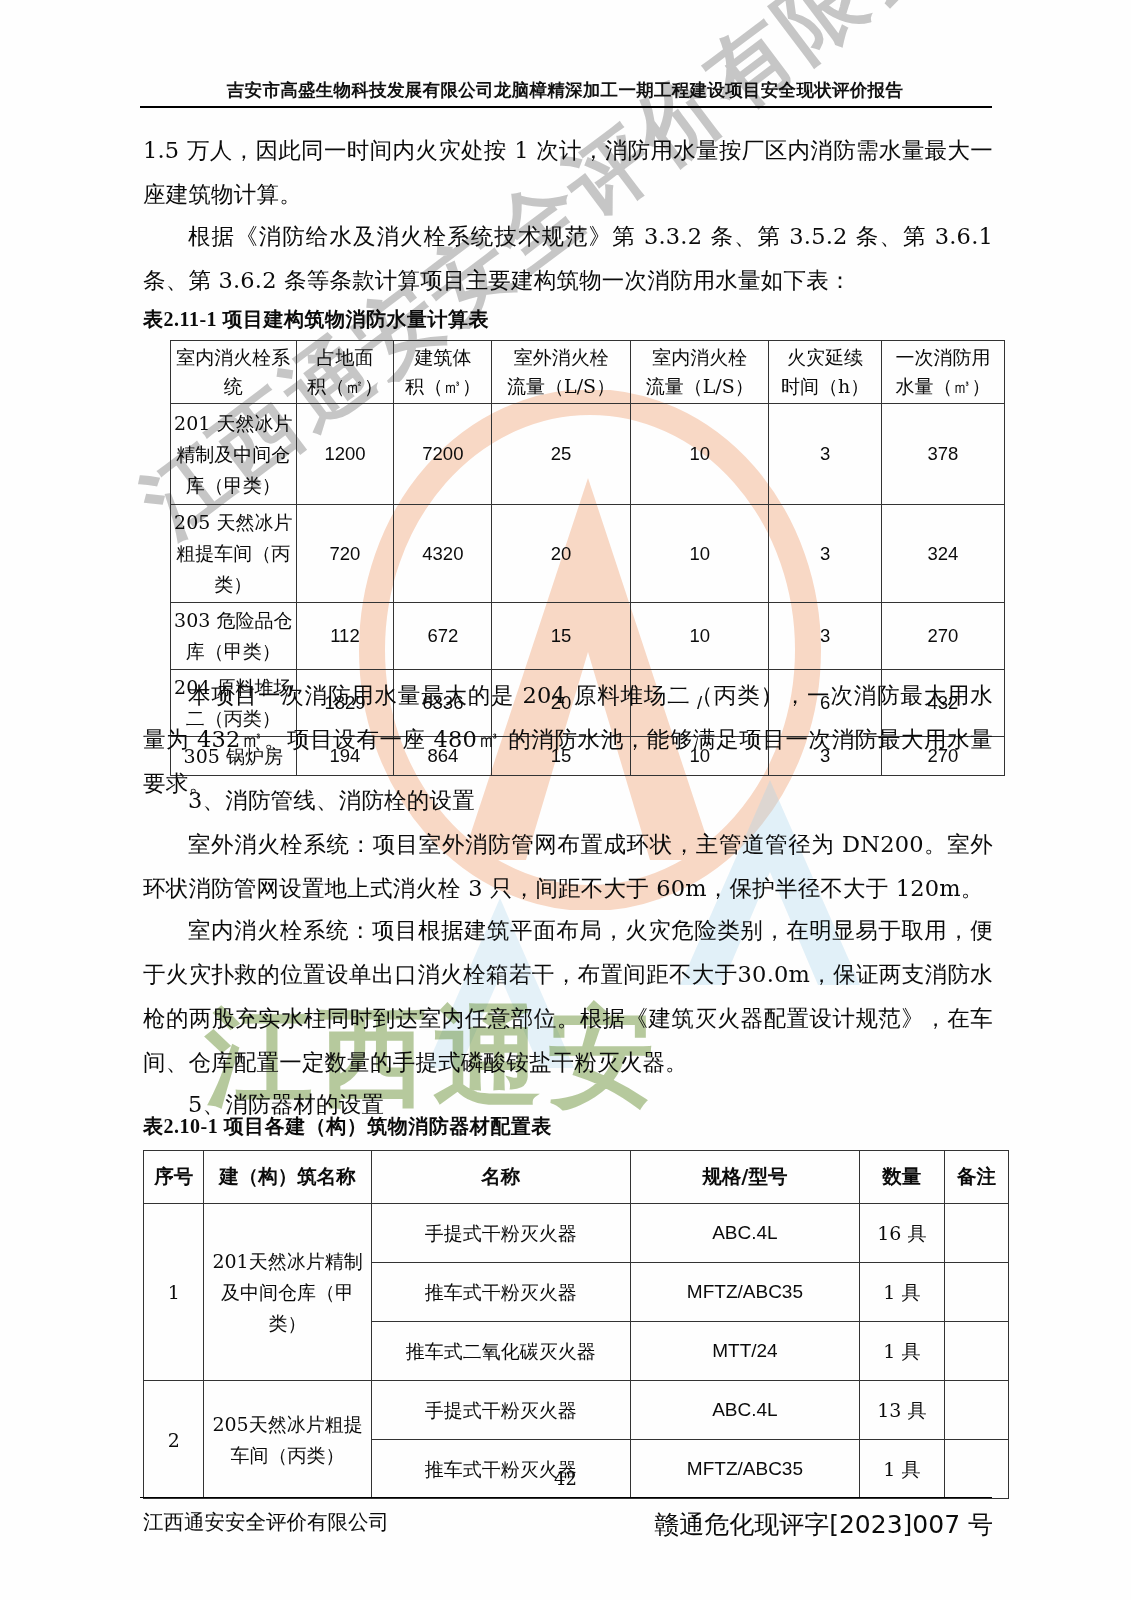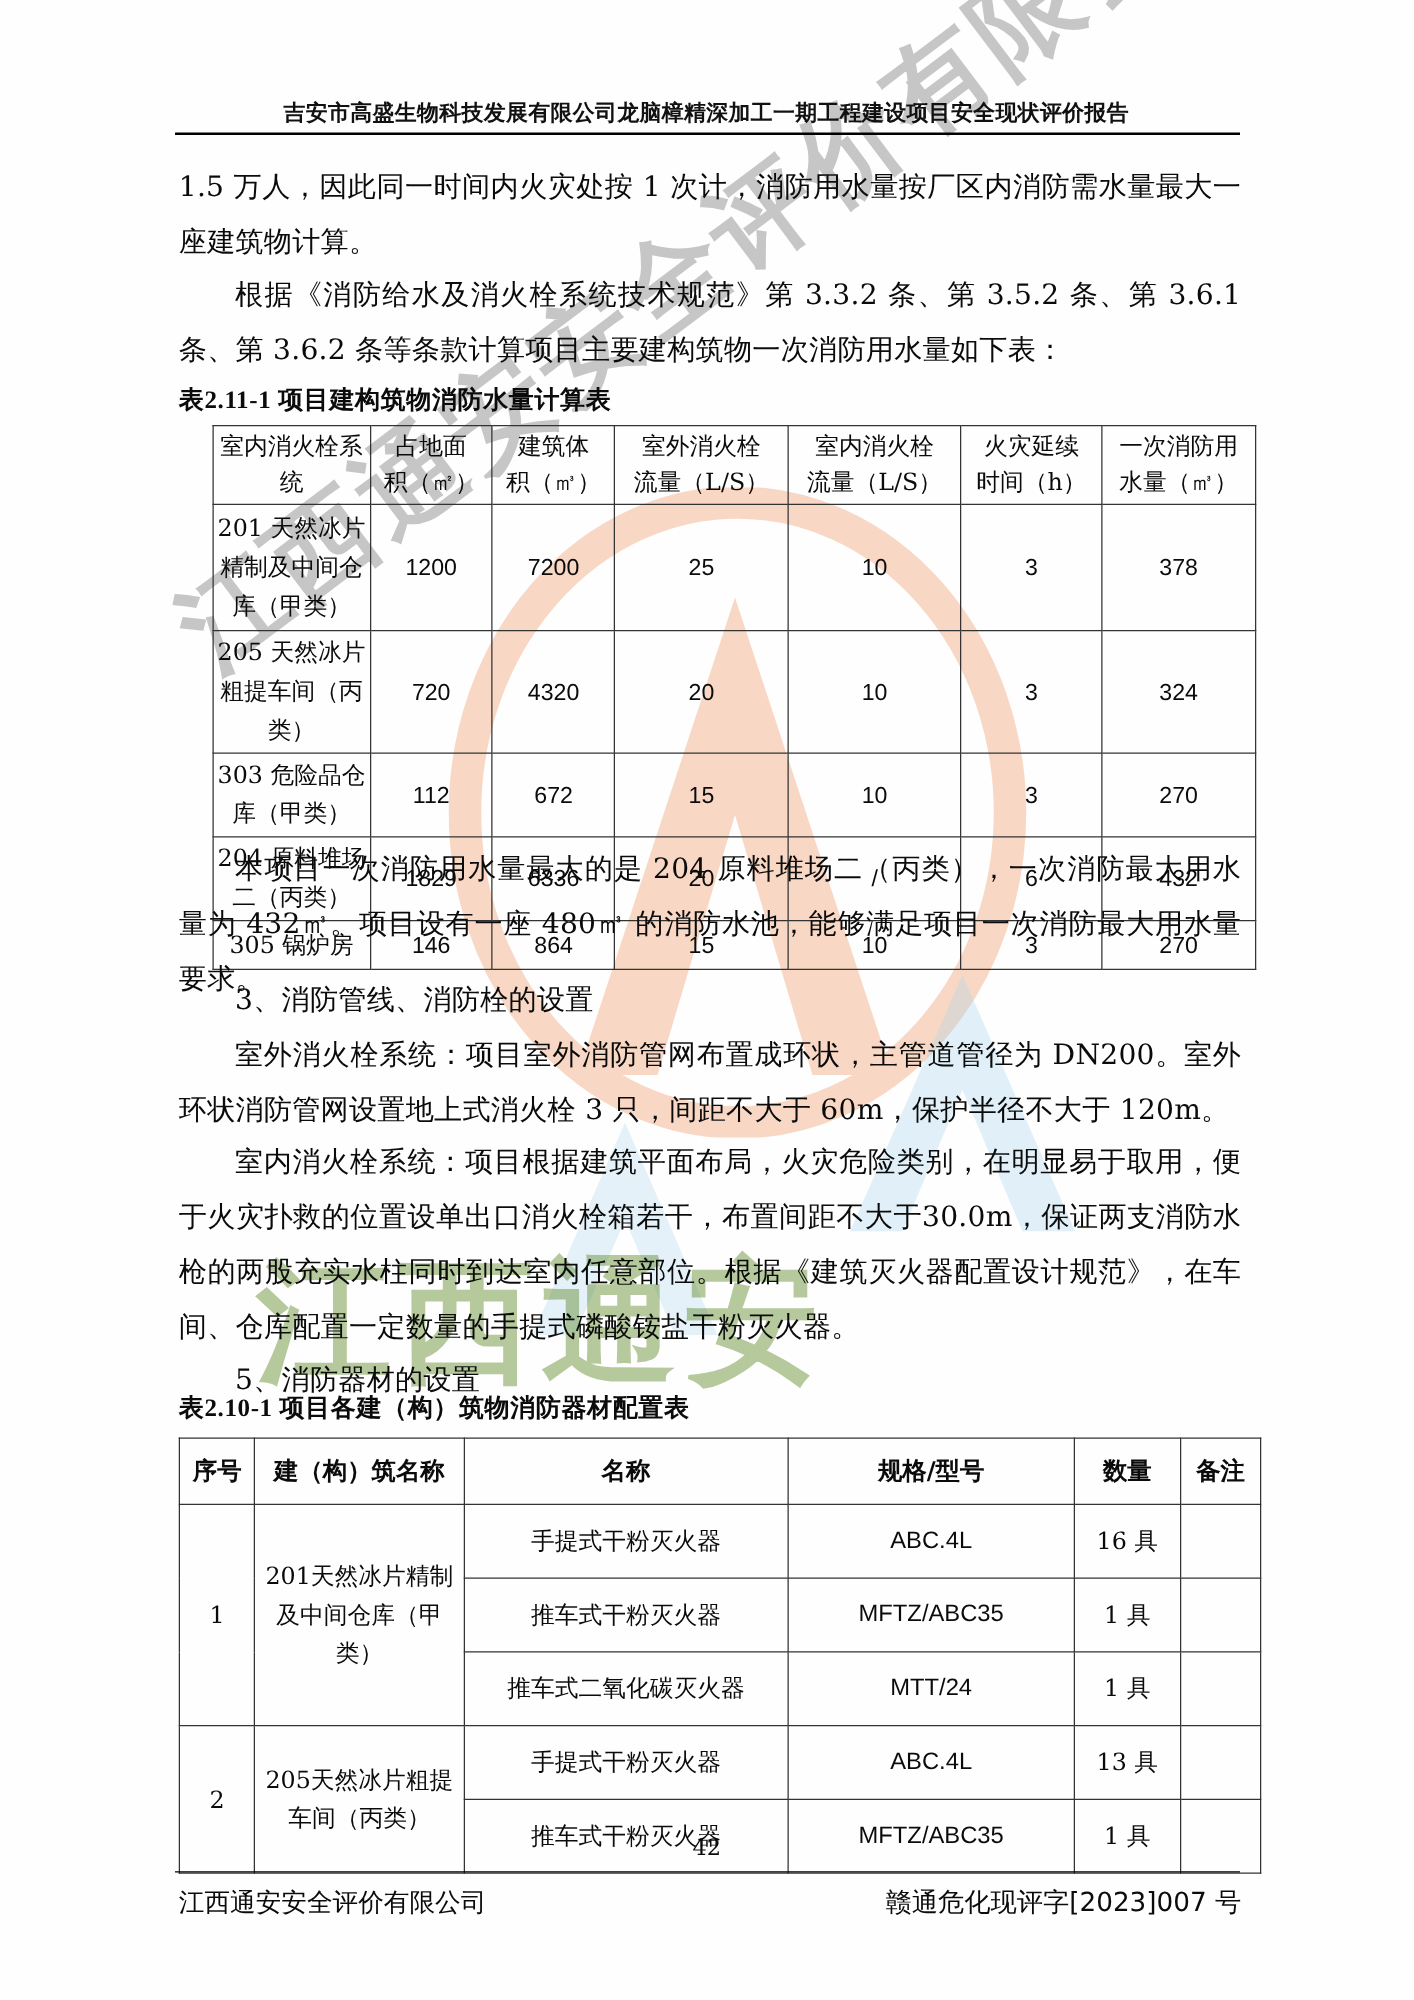--- a/index.html
+++ b/index.html
@@ -200,21 +200,21 @@
     position: absolute;
     left: 143px;
     top: 1508px;
     font-size: 20.5px;
     font-family: "DejaVu Sans", "Liberation Sans", sans-serif;
   }
   .footer-right {
     position: absolute;
     right: 138px;
     top: 1508px;
-    font-size: 21px;
+    font-size: 25px;
     font-family: "DejaVu Sans", "Liberation Sans", sans-serif;
   }
 </style>
 </head>
 <body>
 
 <div class="page">
 
   <div class="watermark-layer">
 
@@ -309,21 +309,21 @@
           <td class="namecell" style="height:62px">204 原料堆场二（丙类）</td>
           <td class="mono-val">1829</td>
           <td class="mono-val">6336</td>
           <td class="mono-val">20</td>
           <td class="mono-val">/</td>
           <td class="mono-val">6</td>
           <td class="mono-val">432</td>
         </tr>
         <tr>
           <td class="namecell" style="height:34px">305 锅炉房</td>
-          <td class="mono-val">146</td>
+          <td class="mono-val">194</td>
           <td class="mono-val">864</td>
           <td class="mono-val">15</td>
           <td class="mono-val">10</td>
           <td class="mono-val">3</td>
           <td class="mono-val">270</td>
         </tr>
       </tbody>
     </table>
 
     <div class="para p3">本项目一次消防用水量最大的是 204 原料堆场二（丙类），一次消防最大用水量为 432㎥。项目设有一座 480㎥ 的消防水池，能够满足项目一次消防最大用水量要求。</div>

